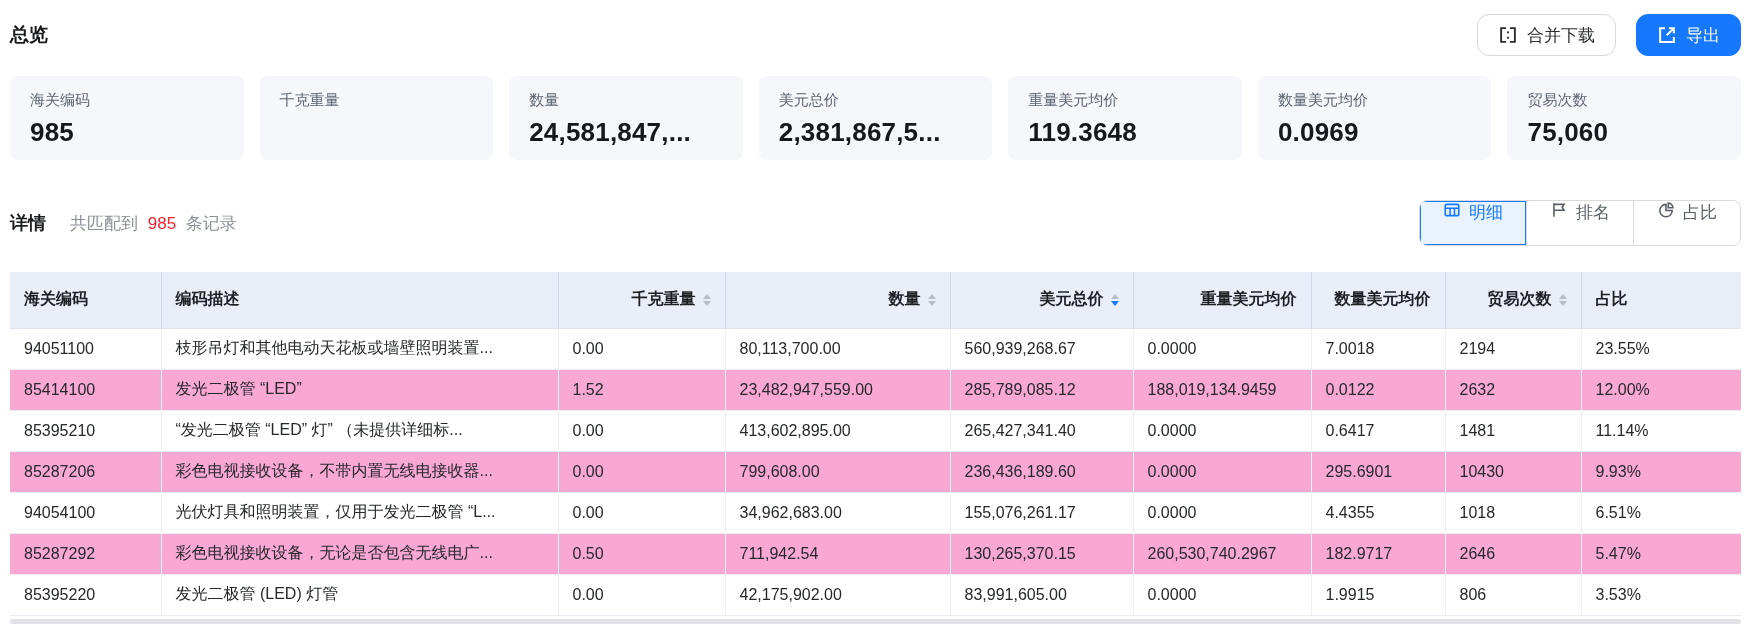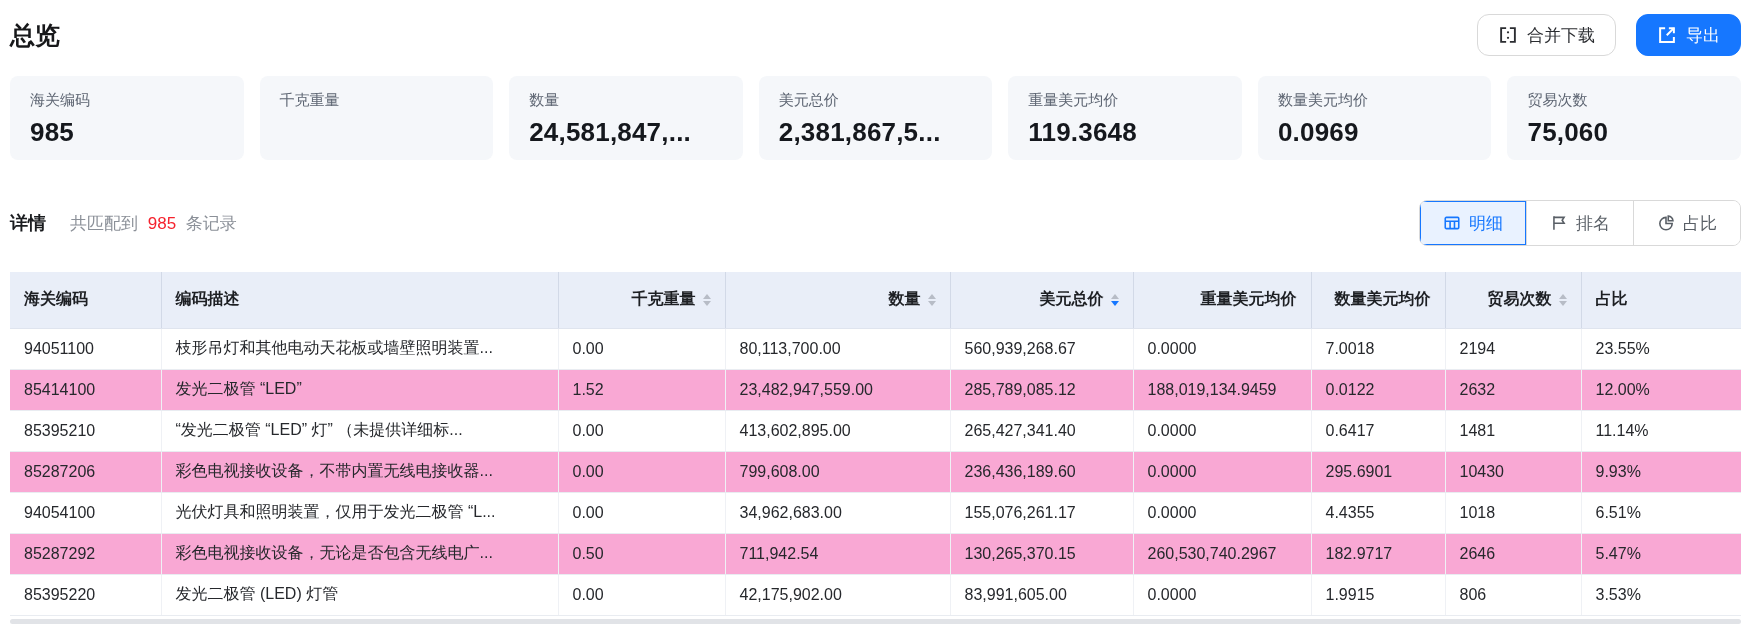--- a/index.html
+++ b/index.html
@@ -3,21 +3,21 @@
 <meta charset="utf-8">
 <style>
   * { box-sizing: border-box; }
   html,body { margin:0; padding:0; }
   body {
     width:1751px; height:635px; overflow:hidden;
     background:#fff; color:#26282c;
     font-family:"Liberation Sans","DejaVu Sans",sans-serif;
   }
   .topbar { display:flex; align-items:center; justify-content:space-between; padding:14px 10px 0; }
-  .page-title { font-size:25px; font-weight:700; color:#17181a; }
+  .page-title { font-size:19px; font-weight:700; color:#17181a; }
   .topbar-actions { display:flex; gap:20px; }
   .btn {
     display:flex; align-items:center; gap:9px; height:42px; padding:0 20px;
     border-radius:12px; font-size:17px; cursor:pointer;
     border:1px solid #d9d9d9; background:#fff; color:#2b2d31;
     font-family:inherit;
   }
   .btn .icon { display:flex; }
   .btn-primary { background:var(--accent); border-color:var(--accent); color:#fff; }
 
@@ -27,21 +27,21 @@
   .card-value { margin-top:7px; font-size:26px; font-weight:700; color:#15181d; letter-spacing:.2px; white-space:nowrap; }
 
   .details-bar { display:flex; align-items:center; justify-content:space-between; margin:40px 10px 0; }
   .details-left { display:flex; align-items:baseline; gap:24px; }
   .details-title { font-size:18px; font-weight:700; color:#1a1c1f; }
   .matched { font-size:17px; color:#8b9098; }
   .matched .count { color:var(--danger); margin:0 5px; }
 
   .seg-group { display:flex; border:1px solid #d9d9d9; border-radius:8px; background:#fff; overflow:hidden; }
   .seg {
-    display:flex; align-items:center; gap:8px; height:44px; padding:0 23px;
+    display:flex; gap:8px; height:44px; padding:0 23px;
     font-size:17px; color:#595f66; cursor:pointer; background:#fff;
     border:none; border-left:1px solid #d9d9d9; font-family:inherit;
   }
   .seg:first-child { border-left:none; }
   .seg .icon { display:flex; }
   .seg.active { background:#e9f2ff; color:var(--accent); box-shadow:inset 0 0 0 1px var(--accent); }
 
   .table-wrap { margin:26px 10px 0; }
   table { border-collapse:collapse; table-layout:fixed; width:1731px; }
   thead th {

